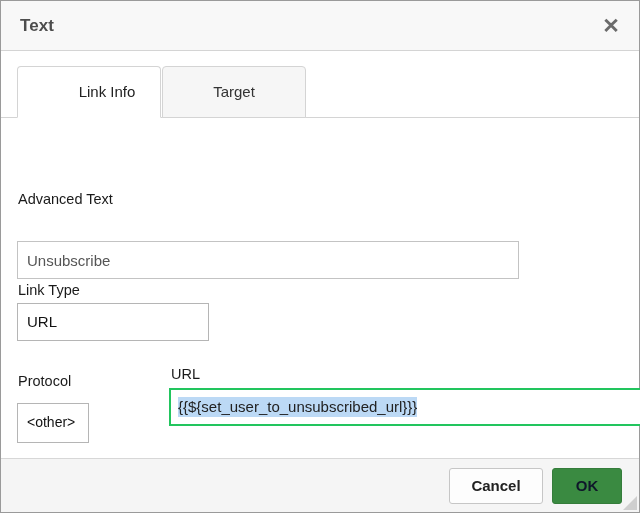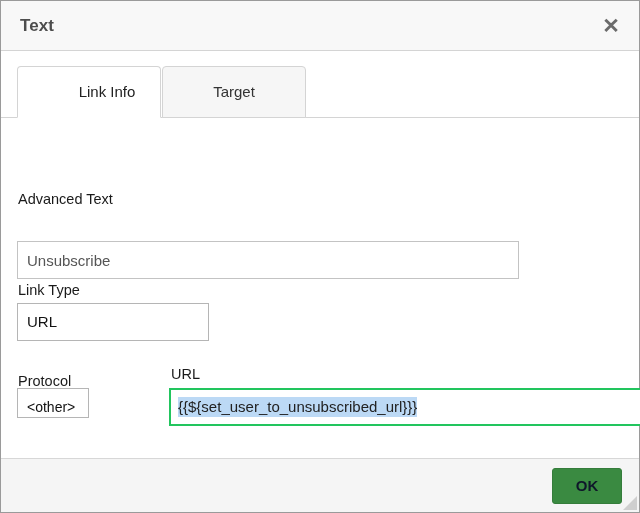--- a/index.html
+++ b/index.html
@@ -146,21 +146,21 @@
   
   .label-display-text { left: 17px; top: 140px; }
   .input-display-text { left: 16px; top: 162px; width: 502px; height: 38px; margin-top: 28px; }
 
   
   .label-link-type { left: 17px; top: 231px; text-align: center; }
   .select-link-type { left: 16px; top: 252px; width: 192px; height: 38px; }
 
   
   .label-protocol { left: 17px; top: 322px; }
-  .select-protocol { left: 16px; top: 337px; width: 72px; height: 30px; font-size: 14px; }
+  .select-protocol { left: 16px; top: 352px; width: 72px; height: 40px; font-size: 14px; }
 
   
   .label-url { left: 170px; top: 315px; }
   .input-url-wrap {
     position: absolute;
     left: 168px;
     top: 337px;
     width: 529px;
     height: 38px;
     box-sizing: border-box;
@@ -254,19 +254,20 @@
     <div class="select-input select-protocol">&lt;other&gt;</div>
 
     <div class="field-label label-url">URL</div>
     <div class="input-url-wrap">
       <span class="input-url-text">{{${set_user_to_unsubscribed_url}}}</span>
     </div>
 
   </div>
 
   <div class="footer">
+    <div class="btn btn-cancel">Cancel</div>
     <div class="btn btn-ok">OK</div>
     <svg class="resize-grip" viewBox="0 0 14 14">
       <polygon points="14,0 14,14 0,14" fill="#cfcfcf"></polygon>
     </svg>
   </div>
 
 </div>
 
 </body></html>

